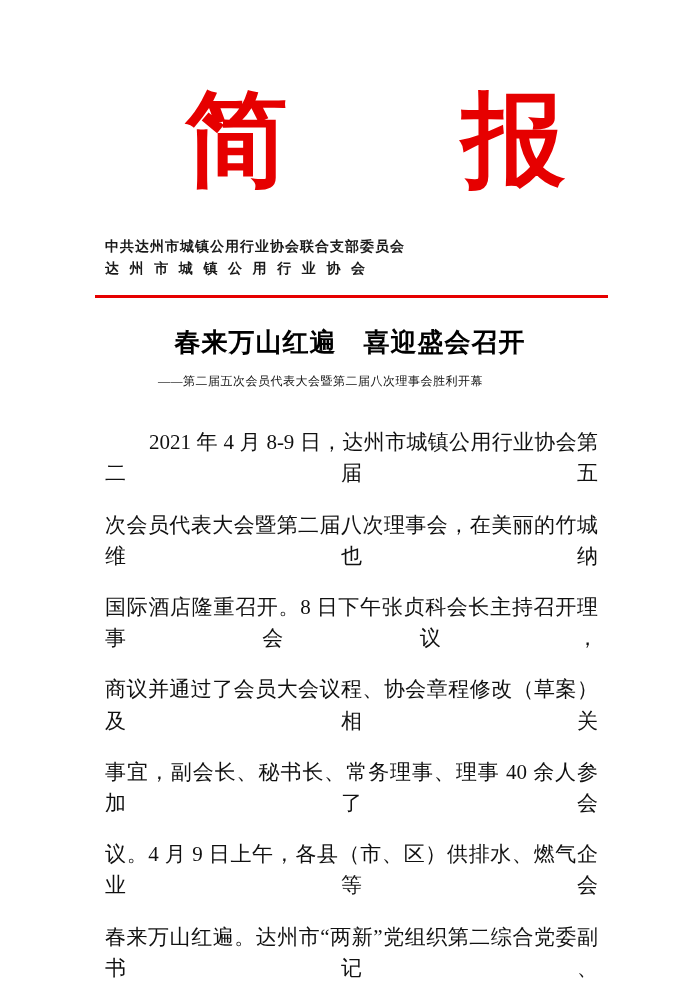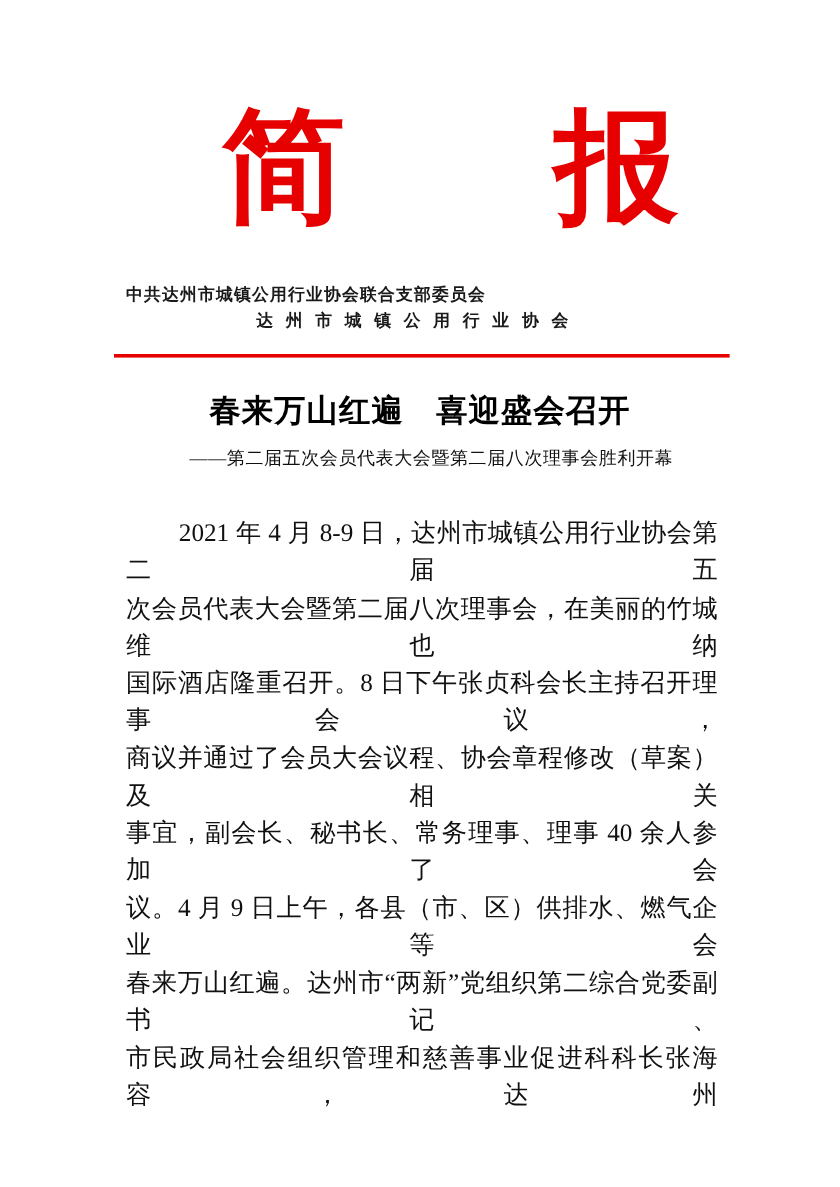--- a/index.html
+++ b/index.html
@@ -36,21 +36,21 @@
     margin: 40px 118px 15px 105px; 
     font-weight: bold;
   }
   .org-line1 {
     font-size: 14px;
     letter-spacing: 1px;
     line-height: 22px;
   }
   .org-row {
     display: flex;
-    justify-content: center;
+    justify-content: flex-start;
     align-items: baseline;
     line-height: 22px;
   }
   .org-line2 {
     display: inline-block;
     width: 260px;
     font-size: 14px;
     text-align: justify;
     text-align-last: justify;
   }
@@ -69,35 +69,36 @@
   .headline {
     margin-top: 27px;
     text-align: center;
     font-size: 26px;
     font-weight: bold;
     color: #000;
     letter-spacing: 1px;
   }
   .subtitle {
     margin: 13px 0 0 158px;
-    font-size: 15px;
+    font-size: 12px;
     color: #111;
     letter-spacing: 0.5px;
   }
   
   .body-text {
     margin: 37px 102px 0 105px; 
     font-size: 21px;
     line-height: 31.2px;
     color: #111;
   }
   .body-line {
     text-align: justify;
     text-align-last: justify;
     white-space: normal;
+    margin-top: 20px;
   }
   .body-line.indent {
     text-indent: 44px;
   }
 </style>
 </head>
 <body>
 
 <div class="page">
 

